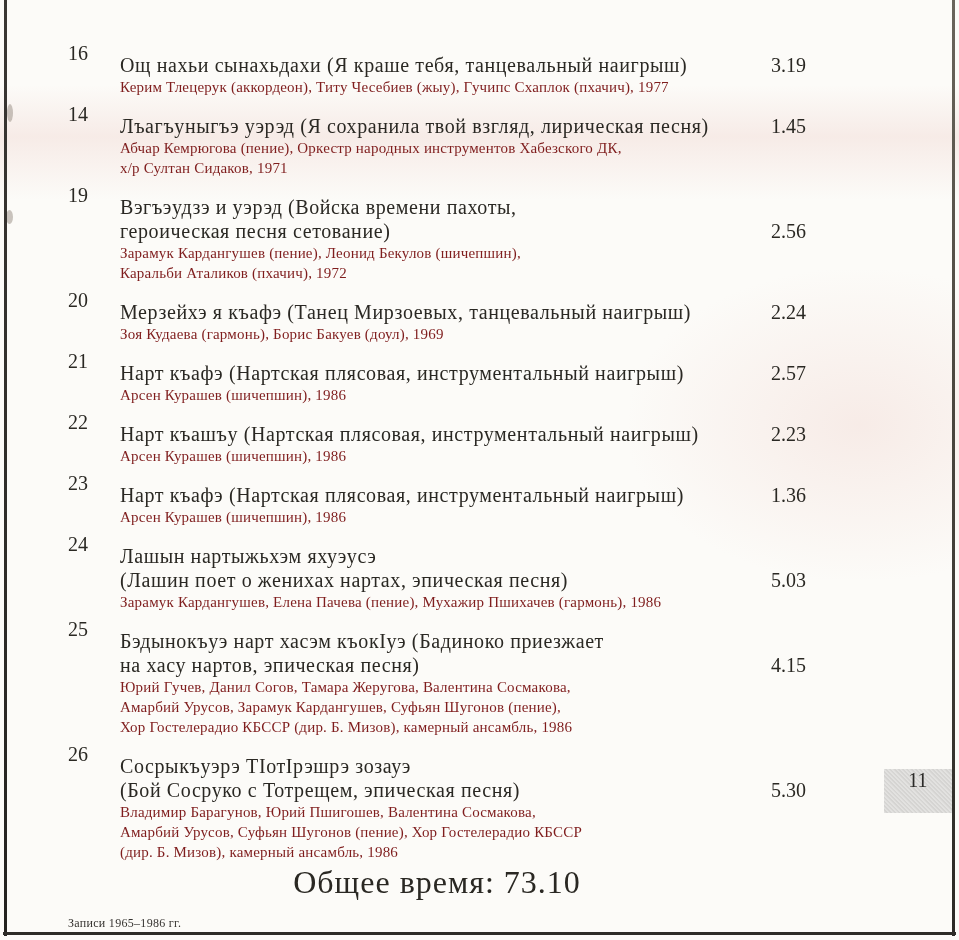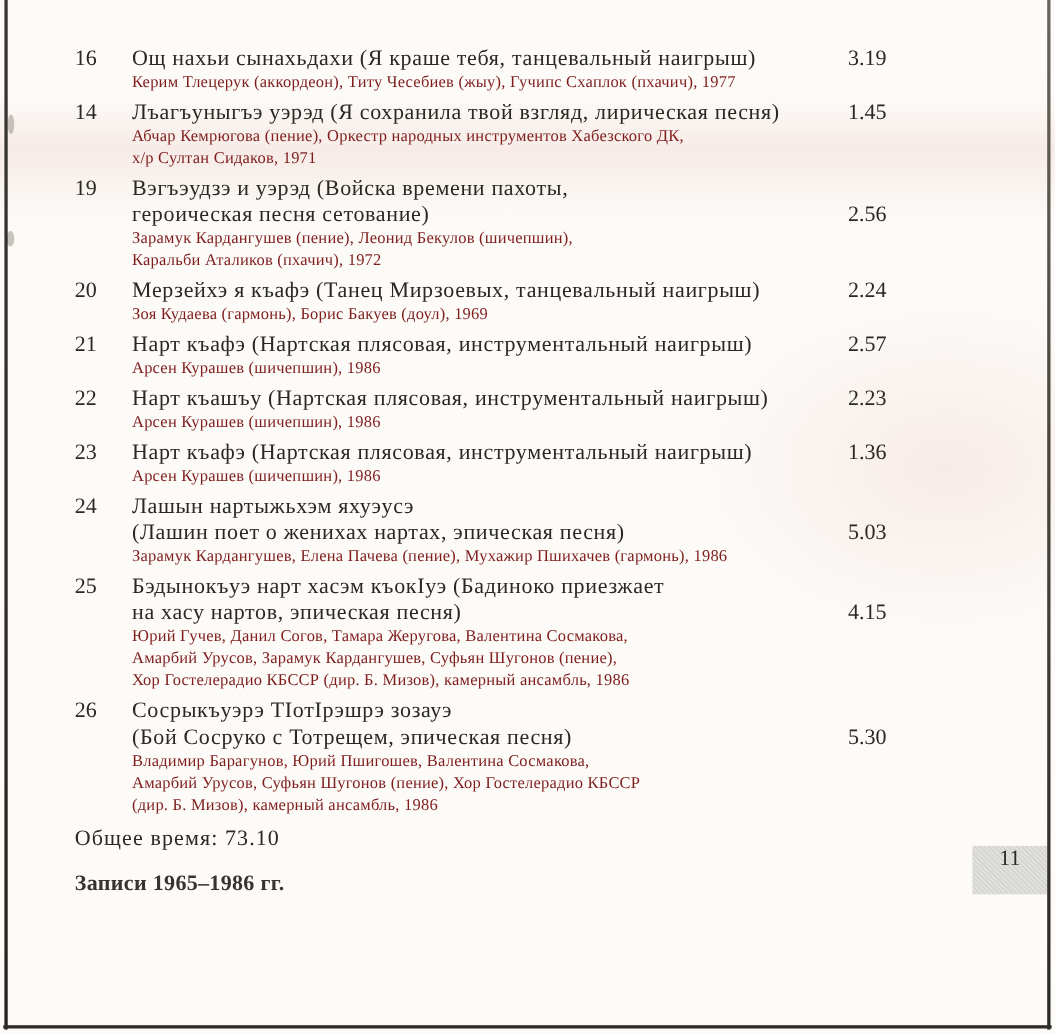--- a/index.html
+++ b/index.html
@@ -77,21 +77,21 @@
   .track {
     display: flex;
     margin-bottom: 5px;
   }
   .track-num {
     width: 52px;
     flex: 0 0 52px;
     font-size: 20px;
     line-height: 24px;
   }
-  .track-body { flex: 1; min-width: 0; }
+  .track-body { flex: 1; min-width: 0; margin-top: 12px; }
   .title-row {
     display: flex;
     justify-content: space-between;
     align-items: flex-end;
   }
   .title-lines {
     font-size: 20px;
     line-height: 24px;
     letter-spacing: 0.6px;
   }
@@ -101,31 +101,31 @@
     white-space: nowrap;
     padding-left: 10px;
   }
   .perf {
     font-size: 15px;
     line-height: 20px;
     letter-spacing: 0.2px;
     color: #7f1d1d;
   }
   .total-time {
-    font-size: 20px;
+    font-size: 32px;
     line-height: 30px;
     letter-spacing: 1px;
+    text-align: center;
   }
   .recordings {
     margin-top: 15px;
-    font-size: 20px;
+    font-size: 12px;
     line-height: 22px;
     letter-spacing: 0.3px;
     color: #363330;
-    font-weight: bold;
   }
   .page-badge {
     position: absolute;
     right: 7px;
     top: 769px;
     width: 68px;
     height: 44px;
     background: #d9d8d6;
     background-image: repeating-linear-gradient(45deg,
       rgba(255,255,255,0.25) 0px, rgba(255,255,255,0.25) 1px,

